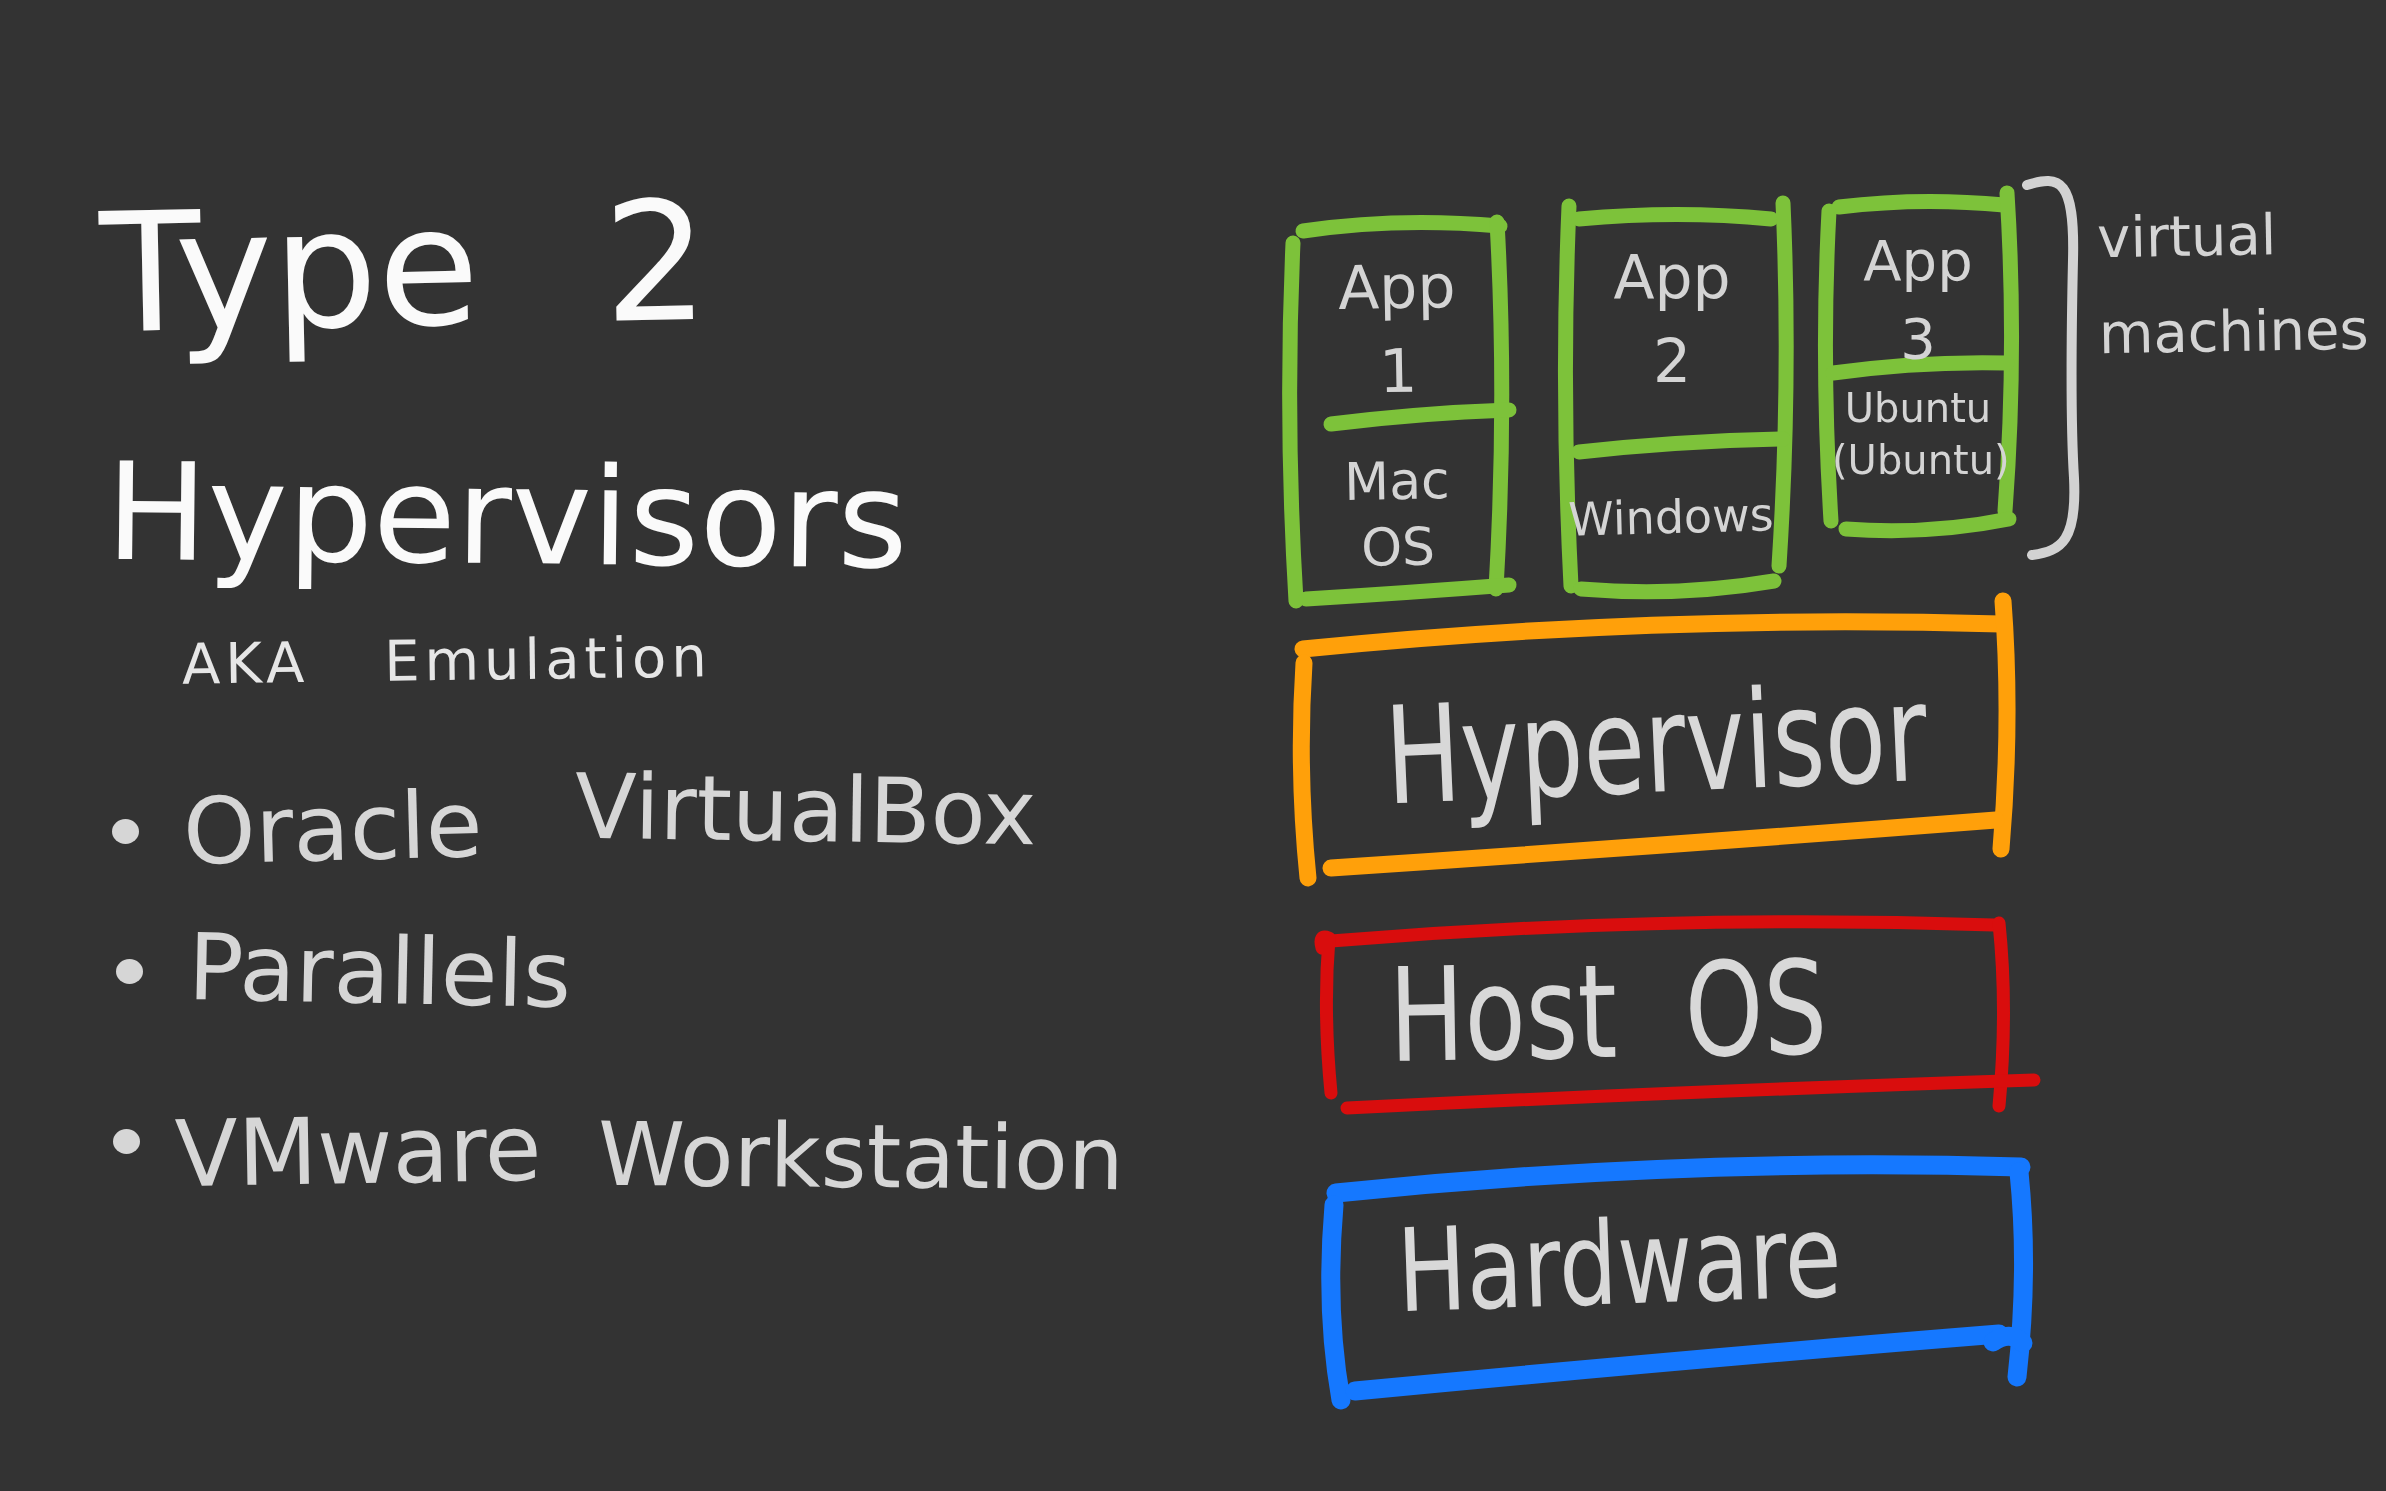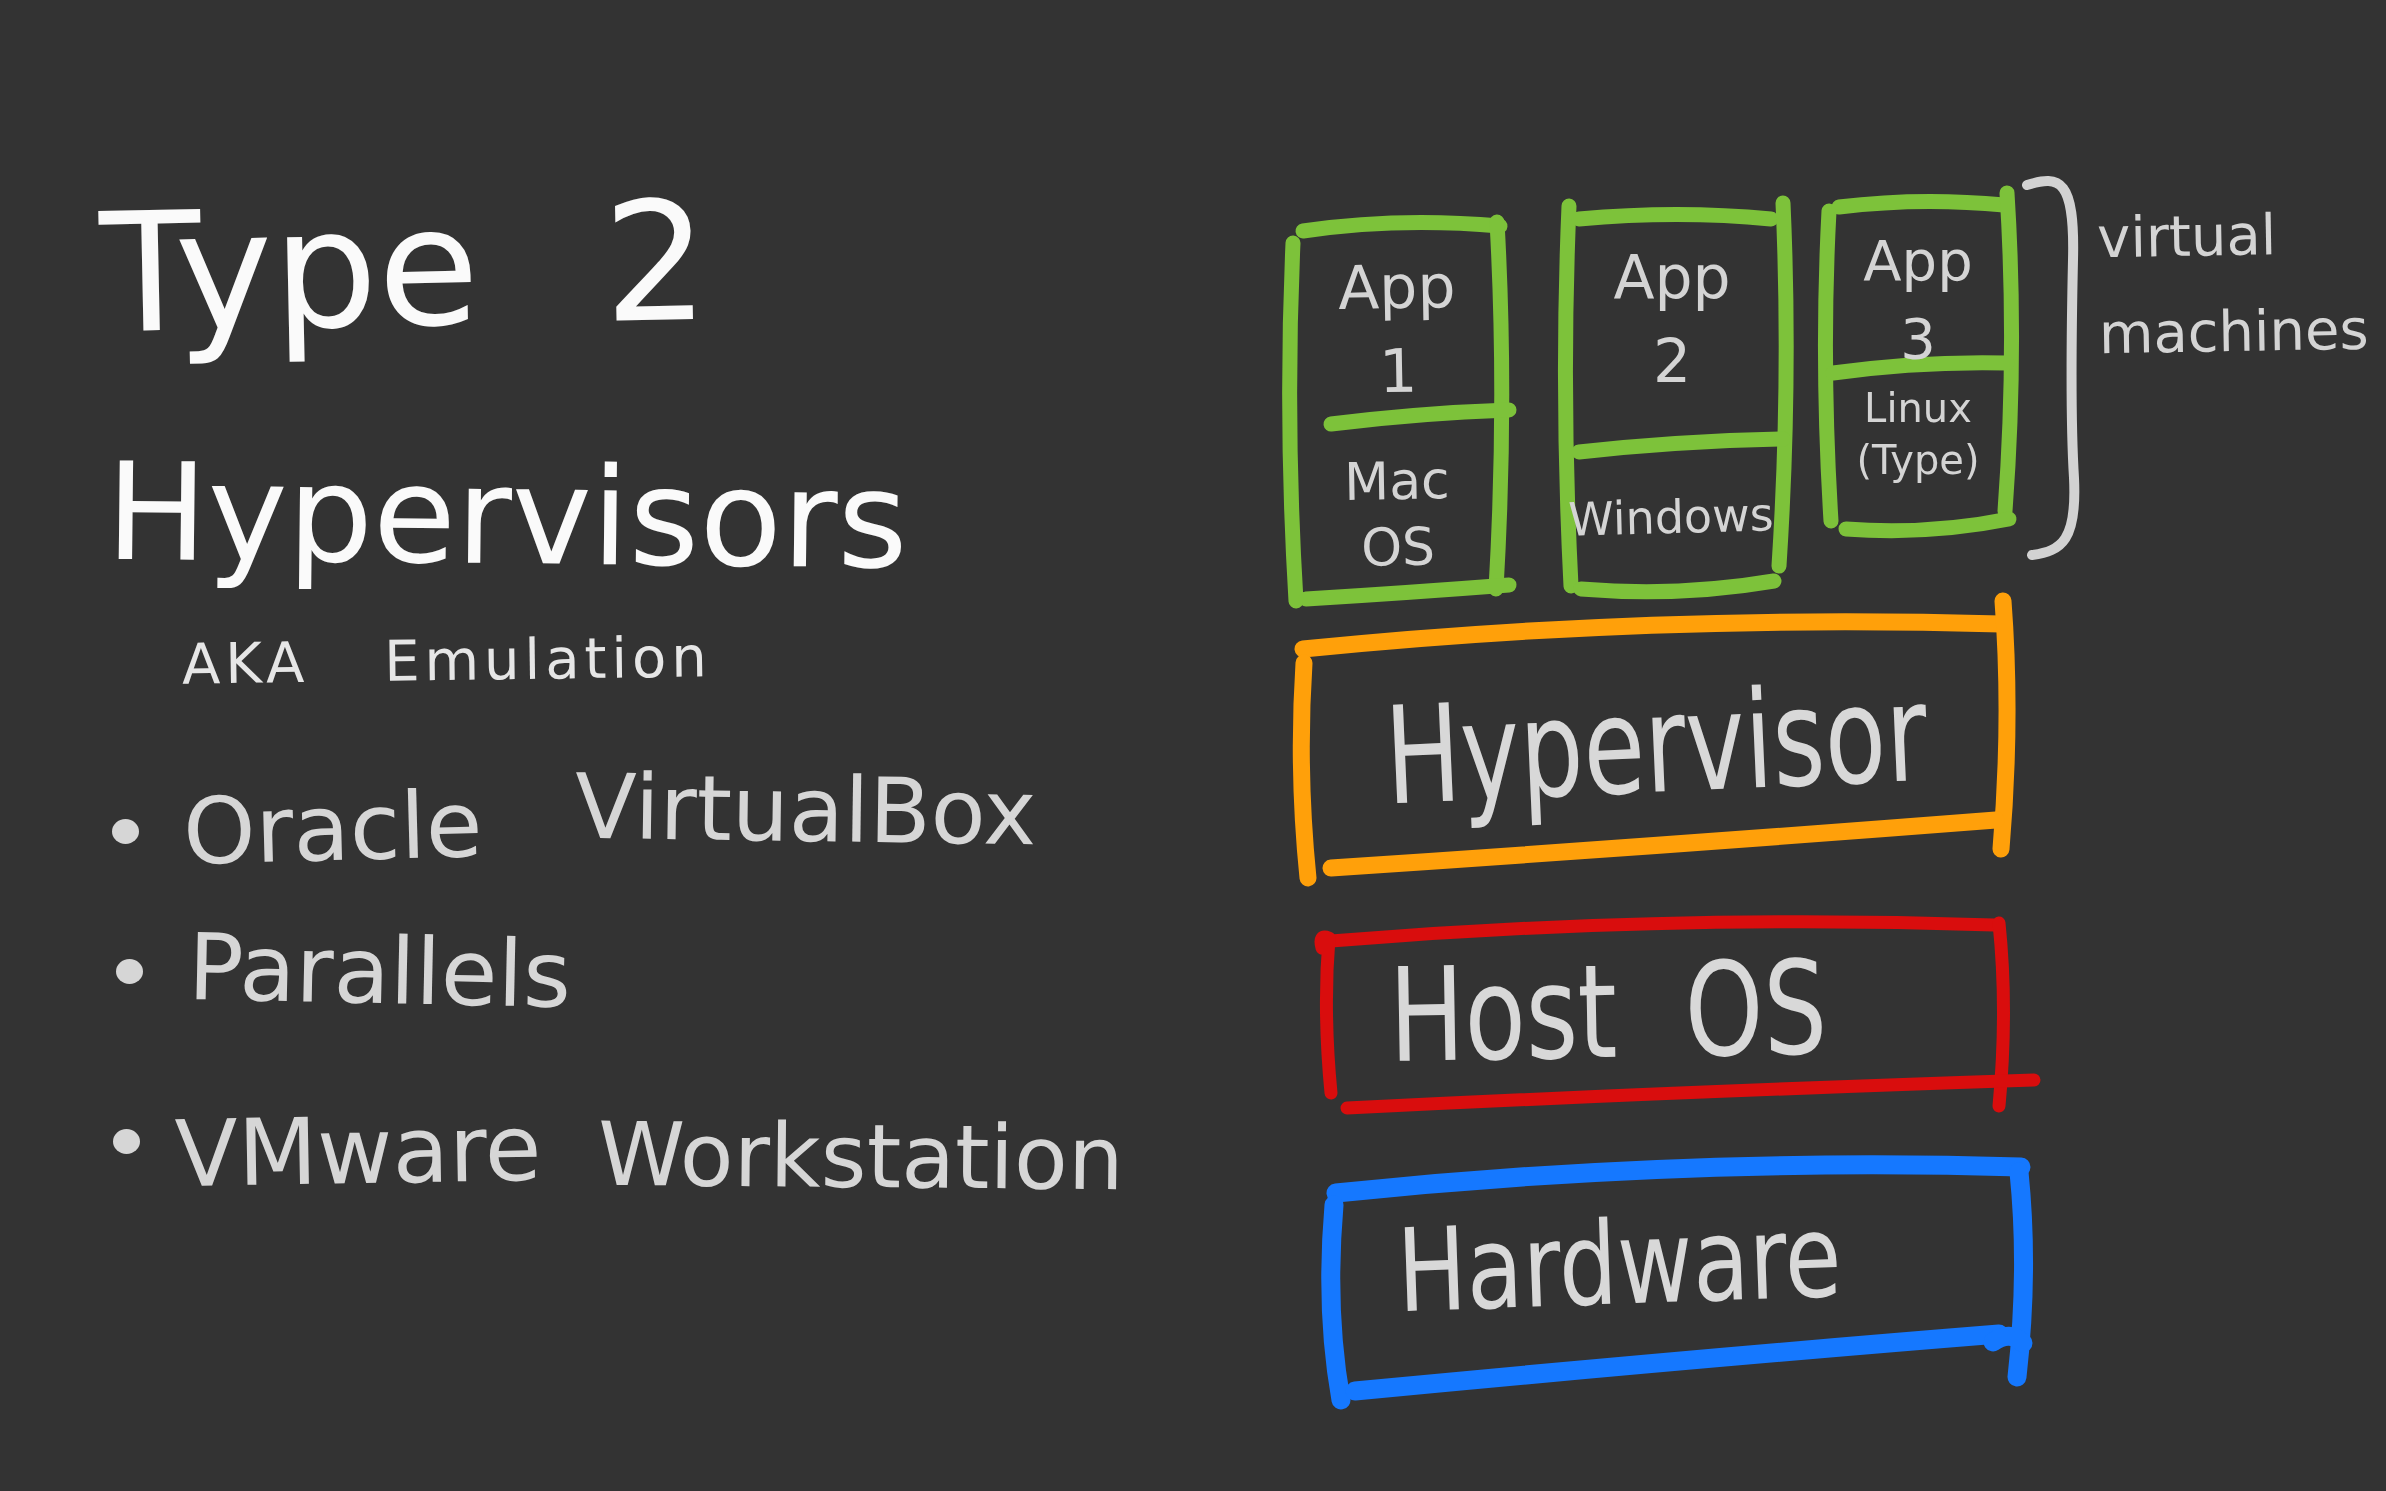--- a/index.html
+++ b/index.html
@@ -137,22 +137,22 @@
   </div>
   <div class="abs vm-label vm2-os">
     <div>Windows</div>
   </div>
 
   <div class="abs vm-label vm3-app">
     <div>App</div>
     <div>3</div>
   </div>
   <div class="abs vm-label vm3-os">
-    <div>Linux</div>
-    <div>(Type)</div>
+    <div>Ubuntu</div>
+    <div>(Ubuntu)</div>
   </div>
 
   <div class="abs vm-caption">
     <div>virtual</div>
     <div>machines</div>
   </div>
 
   <div class="abs hand layer-label layer1-label">Hypervisor</div>
   <div class="abs hand layer-label layer2-label">Host OS</div>
   <div class="abs hand layer-label layer3-label">Hardware</div>

